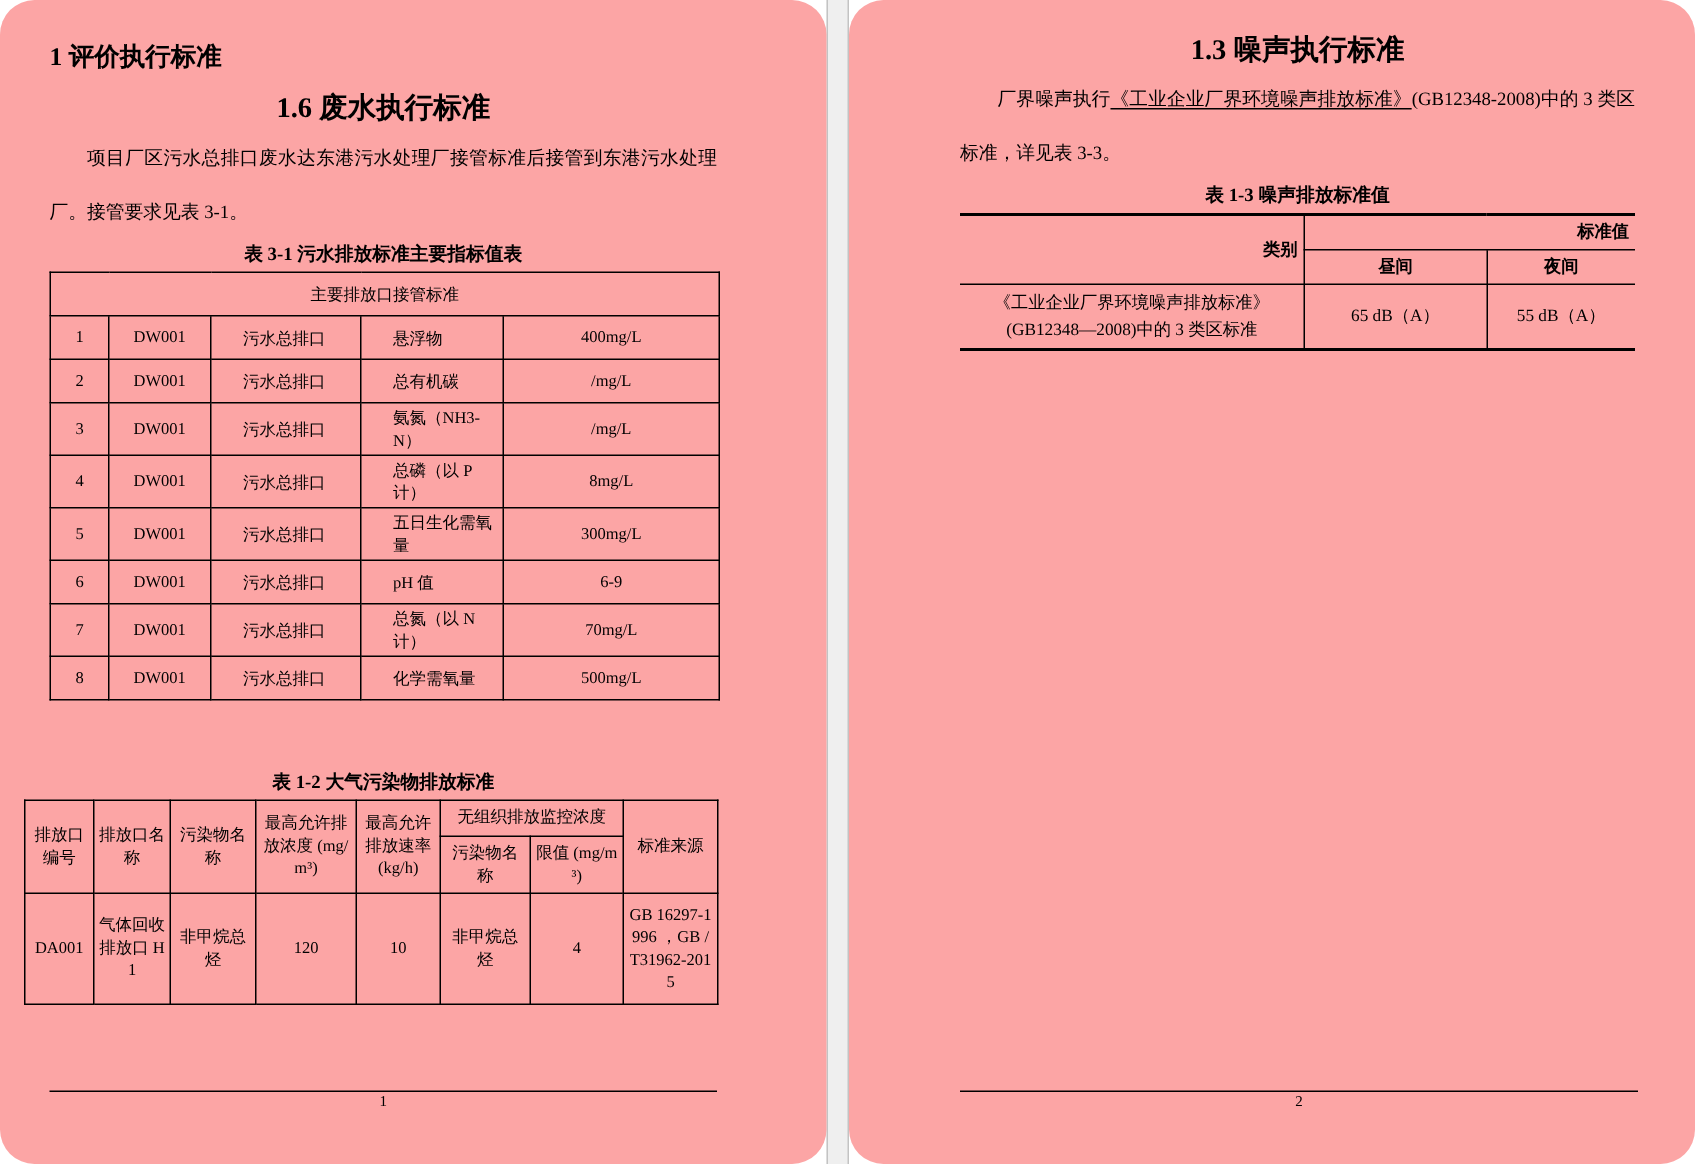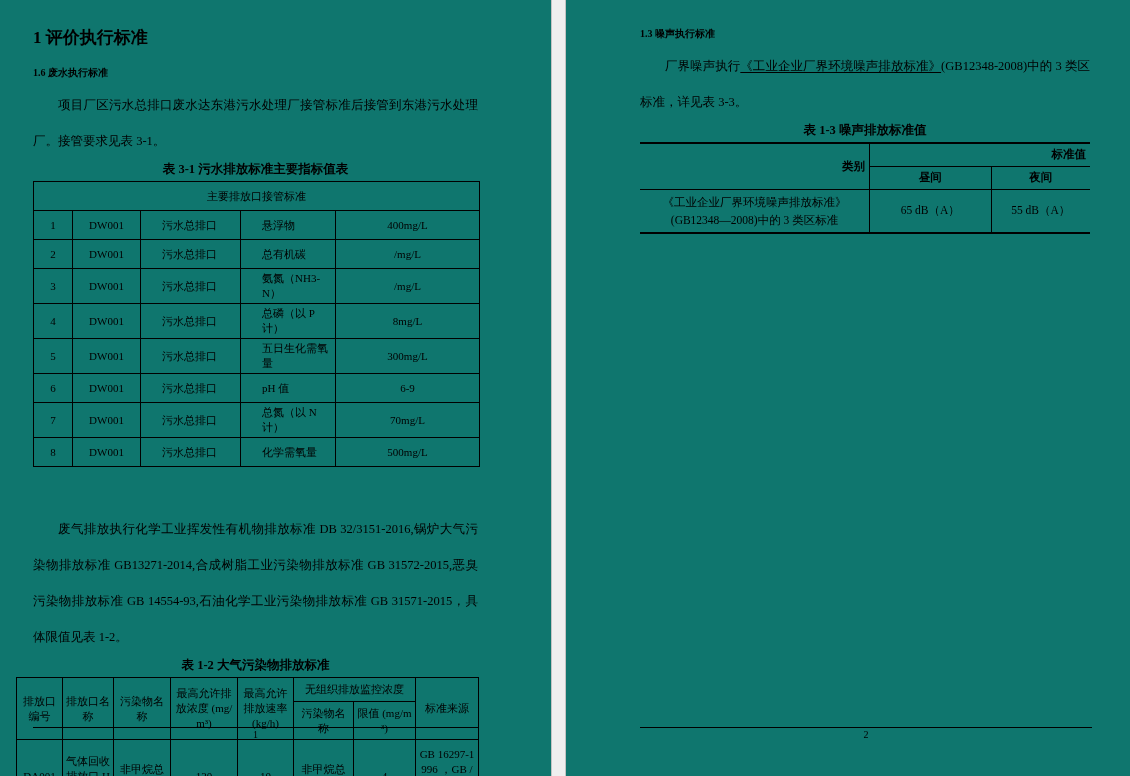--- a/index.html
+++ b/index.html
@@ -3,32 +3,32 @@
 <meta charset="utf-8">
 <style>
   * { box-sizing: border-box; margin: 0; padding: 0; }
   html, body { width: 1130px; height: 776px; overflow: hidden; }
   body {
     font-family: "Liberation Serif", "DejaVu Serif", serif;
     color: #000;
     background: #ffffff;
   }
   .spread { display: flex; width: 100%; height: 100%; }
-  .page { background: #0f766e; position: relative; overflow: hidden; }
+  .page { background: #fca5a5; position: relative; overflow: hidden; border-radius: 23px; }
   .page-left  { width: 551px; padding: 26px 73px 0 33px; }
   .page-right { flex: 1;      padding: 24px 40px 0 74px; }
   .gutter {
     width: 15px;
     background: #efefef;
     border-left: 1px solid #c3c3c3;
     border-right: 1px solid #c3c3c3;
   }
 
   .doc-title { font-size: 17px; line-height: 24px; font-weight: bold; margin-bottom: 13px; }
-  .sec-title { font-size: 10px; line-height: 19px; font-weight: bold; margin-bottom: 5px; }
+  .sec-title { font-size: 19px; line-height: 19px; font-weight: bold; margin-bottom: 5px; text-align: center; }
   .body-para {
     font-size: 12.5px; line-height: 36px;
     text-align: justify; text-indent: 2em;
   }
   .u { text-decoration: underline; text-underline-offset: 2px; }
   .tbl-caption {
     font-size: 12.5px; font-weight: bold; text-align: center;
     line-height: 17px; margin: 2px 0 3px;
   }
   .tbl-caption span { text-underline-offset: 3px; }
@@ -151,21 +151,20 @@
         <td>DW001</td>
         <td class="al">污水总排口</td>
         <td class="al">化学需氧量</td>
         <td>500mg/L</td>
       </tr>
     </tbody>
       </table>
 
     <div class="spacer-12"></div>
 
-    <p class="body-para">废气排放执行化学工业挥发性有机物排放标准 DB 32/3151-2016,锅炉大气污染物排放标准 GB13271-2014,合成树脂工业污染物排放标准 GB 31572-2015,恶臭污染物排放标准 GB 14554-93,石油化学工业污染物排放标准 GB 31571-2015，具体限值见表 1-2。</p>
 
     <div class="tbl-caption">
       <span>表 1-2 大气污染物排放标准</span>
     </div>
 
     <table class="t12">
       <colgroup>
           <col style="width:46px">
           <col style="width:51px">
           <col style="width:57px">

